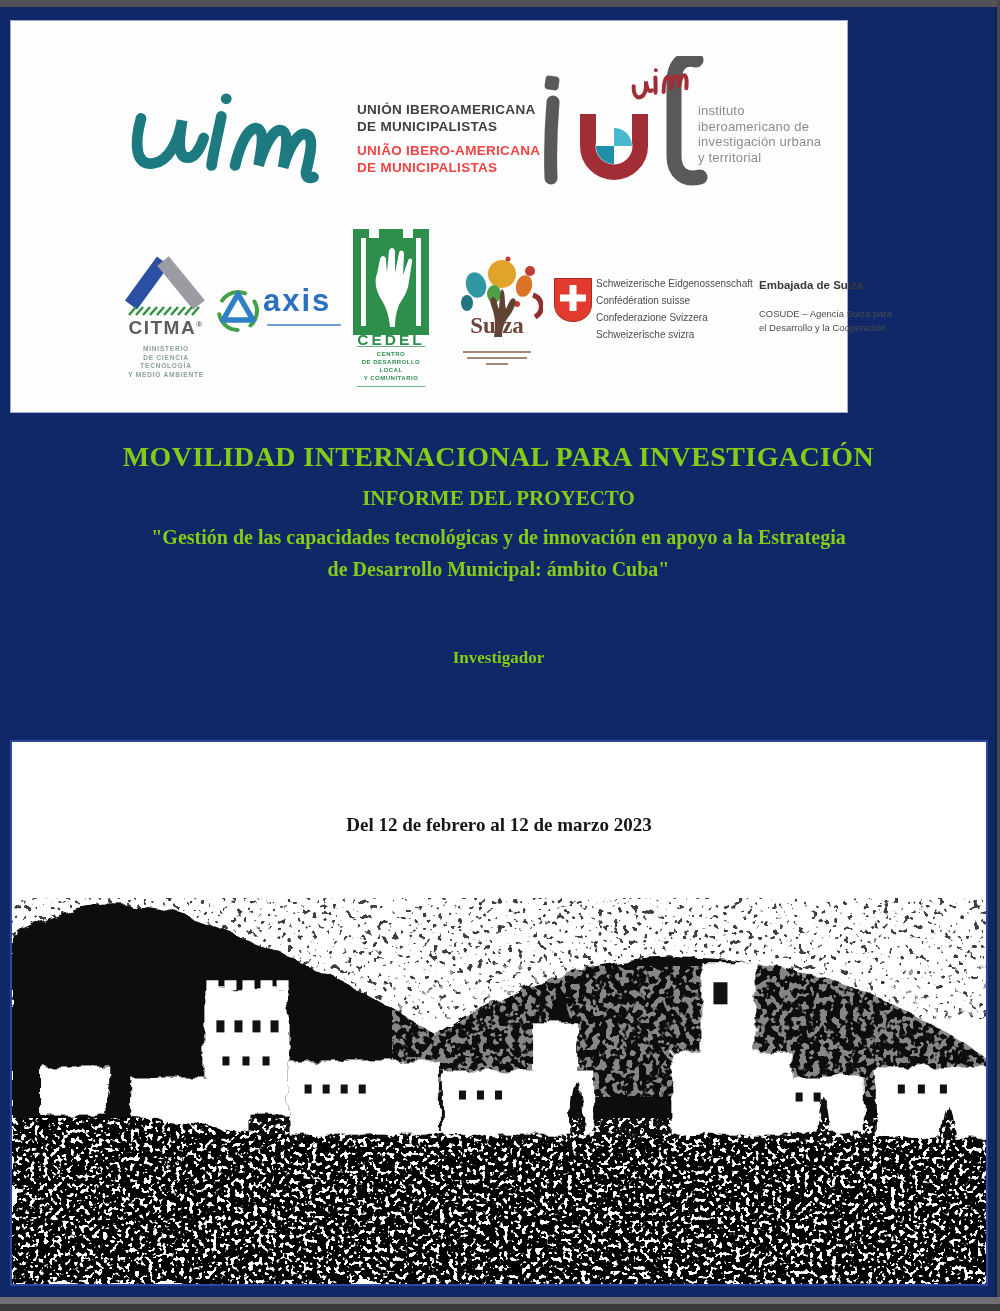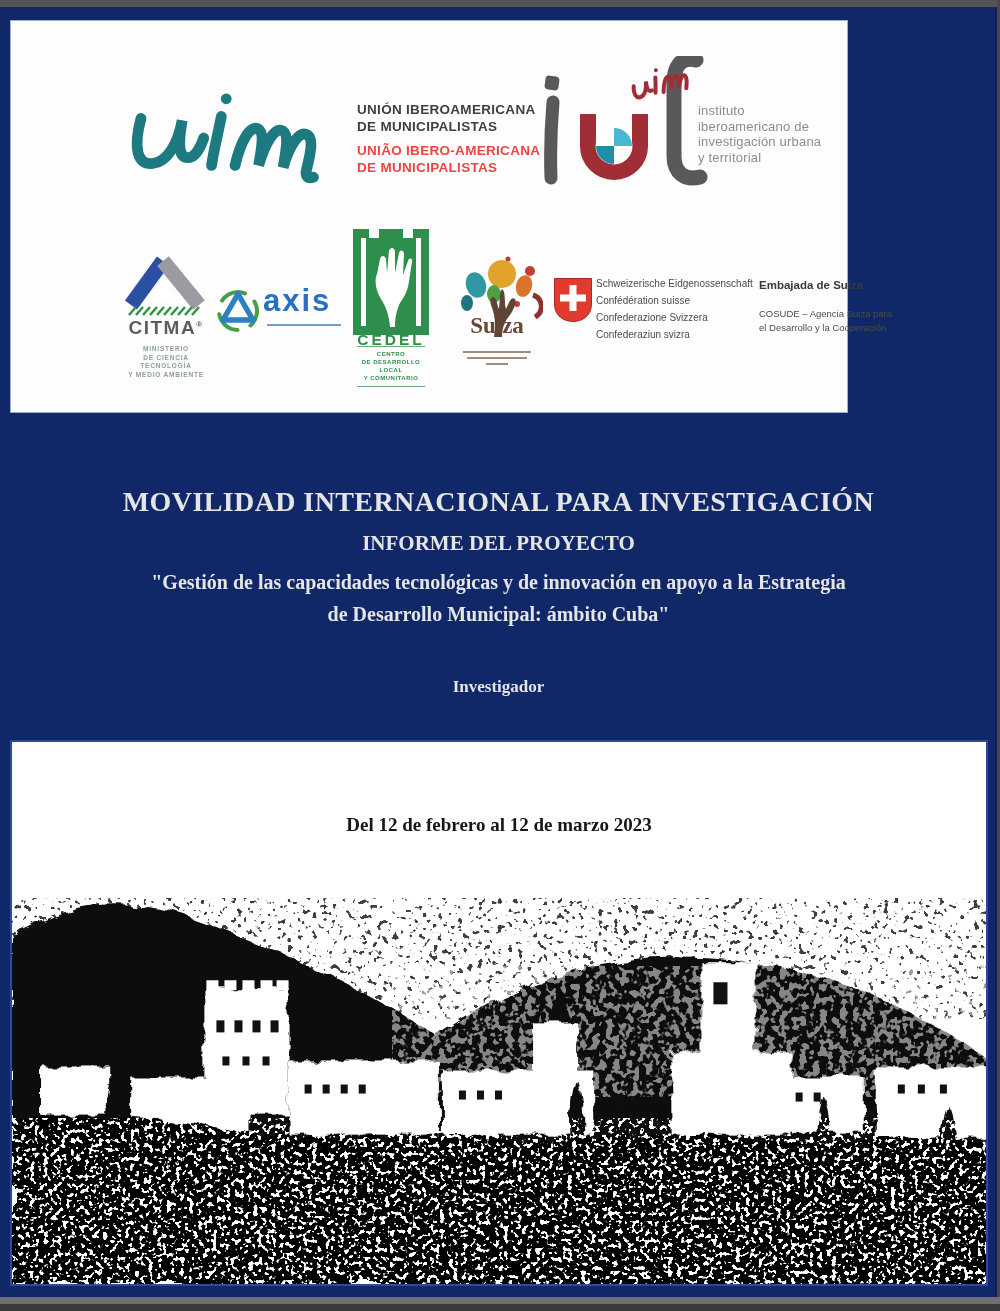--- a/index.html
+++ b/index.html
@@ -45,27 +45,27 @@
   .prodel-word{left:432px;top:292px;width:108px;text-align:center;font-size:23px;font-weight:bold;
                color:#6b4638;font-family:"Liberation Serif",serif;}
   .prodel-sub{left:452px;top:330px;width:68px;}
   .prodel-sub .bar{height:2px;background:#a18b7d;margin:0 auto 4px auto;}
 
   .swiss-conf{left:585px;top:254px;width:165px;font-size:10px;line-height:17px;color:#4c4c4e;}
   .embassy-title{left:748px;top:258px;width:140px;font-size:11.5px;font-weight:bold;color:#39393b;}
   .embassy-cosude{left:748px;top:286px;width:140px;font-size:9.5px;line-height:13.5px;color:#4c4c4e;}
 
   
-  .band-text{position:absolute;left:0;width:997px;text-align:center;color:#e5e5e5;
-             font-family:"Liberation Serif",serif;font-weight:bold;margin-top:45px;}
+  .band-text{position:absolute;left:0;width:997px;text-align:center;color:#84cc16;
+             font-family:"Liberation Serif",serif;font-weight:bold;}
   .doc-title{top:434px;font-size:28px;letter-spacing:.4px;}
   .doc-subtitle{top:479px;font-size:21px;}
   .quote-1{top:519px;font-size:20px;}
   .quote-2{top:551px;font-size:20px;}
-  .inv-label{top:625px;font-size:17px;}
+  .inv-label{top:641px;font-size:17px;}
   .inv-name{top:646px;font-size:18px;}
 
   
   .venue-box{position:absolute;left:10px;top:733px;width:978px;height:546px;background:#ffffff;
              border:2px solid #2b4aa0;}
   .venue-text{position:absolute;left:0;width:974px;text-align:center;color:#17171a;
               font-family:"Liberation Serif",serif;font-weight:bold;font-size:19px;}
   .venue-place{top:42px;}
   .venue-dates{top:72px;}
   .photo{position:absolute;left:0;top:128px;width:974px;height:414px;display:block;}
@@ -192,21 +192,21 @@
 
       <svg class="abs" style="left:542px;top:256px" width="40" height="46" viewBox="0 0 40 46">
         <path d="M1.5,1.5 H38.5 V27 C38.5,39 29,44.5 20,44.5 C11,44.5 1.5,39 1.5,27 Z" fill="#e13b30" stroke="#a82a22" stroke-width="1"></path>
         <rect x="16.5" y="8" width="7" height="26" fill="#ffffff"></rect>
         <rect x="7" y="17.5" width="26" height="7" fill="#ffffff"></rect>
       </svg>
       <div class="abs swiss-conf">
         <div>Schweizerische Eidgenossenschaft</div>
         <div>Confédération suisse</div>
         <div>Confederazione Svizzera</div>
-        <div>Confederaziun svizra</div>
+        <div>Schweizerische svizra</div>
       </div>
       <div class="abs embassy-title">Embajada de Suiza</div>
       <div class="abs embassy-cosude">
         <div>COSUDE – Agencia Suiza para</div>
         <div>el Desarrollo y la Cooperación</div>
       </div>
     </div>
 
     <div class="band-text doc-title">MOVILIDAD INTERNACIONAL PARA INVESTIGACIÓN</div>
     <div class="band-text doc-subtitle">INFORME DEL PROYECTO</div>

